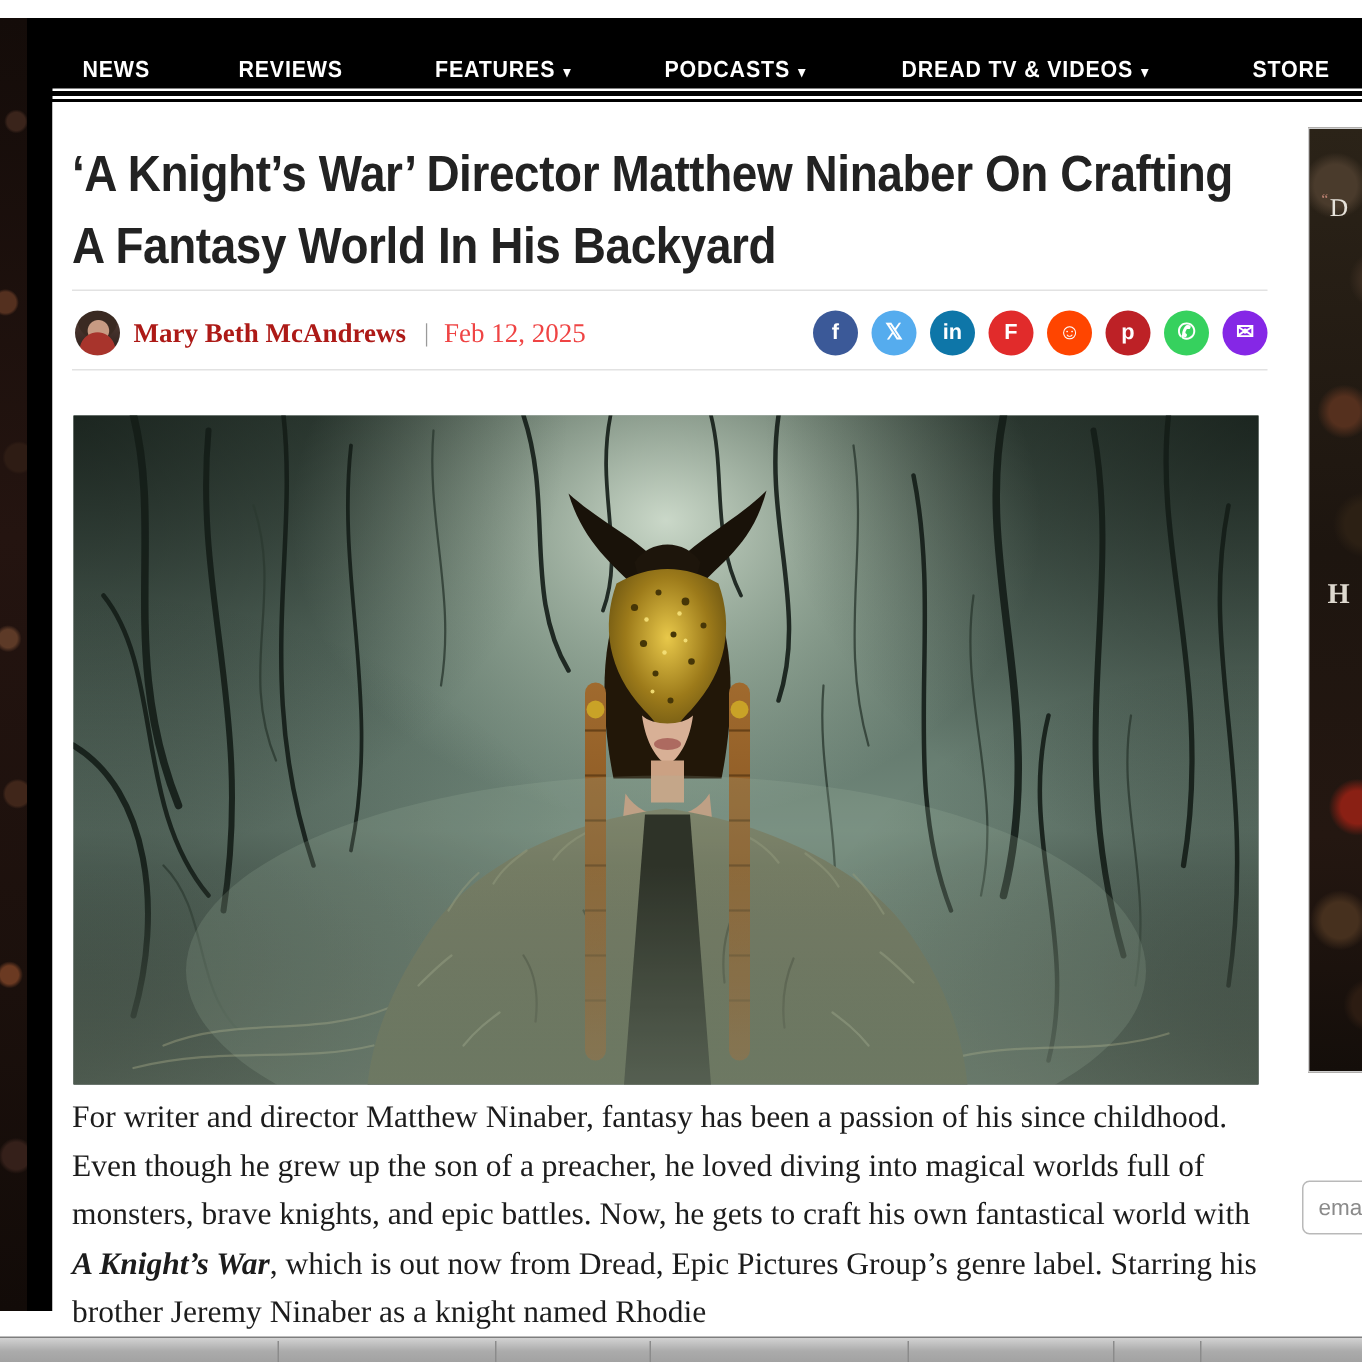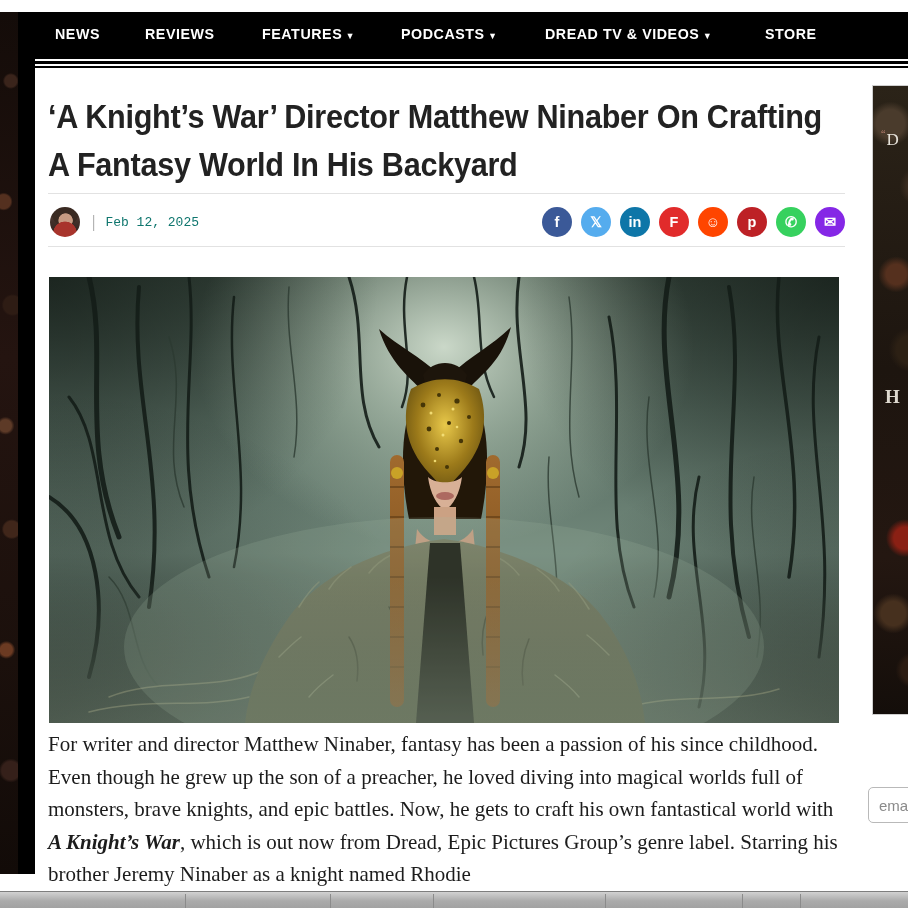--- a/index.html
+++ b/index.html
@@ -17,21 +17,21 @@
       radial-gradient(circle at 70% 34%, #2e1c14 0 9px, transparent 11px),
       radial-gradient(circle at 30% 48%, #5d3a27 0 6px, transparent 9px),
       radial-gradient(circle at 65% 60%, #40261a 0 8px, transparent 10px),
       radial-gradient(circle at 35% 74%, #6b3a22 0 6px, transparent 9px),
       radial-gradient(circle at 60% 88%, #35201a 0 9px, transparent 12px),
       linear-gradient(#140c09,#241410 40%,#1b100c 75%,#120b08);}
   .black-left{position:absolute;left:18px;top:68px;width:17px;height:806px;background:#000;}
 
   
   .nav{position:absolute;left:18px;top:12px;width:890px;height:56px;background:#000;}
-  .nav-items{position:absolute;left:37px;top:0;height:44px;display:flex;align-items:center;gap:41px;}
+  .nav-items{position:absolute;left:37px;top:0;height:44px;display:flex;align-items:flex-end;gap:55px;}
   .nav-item{color:#fff;font-weight:bold;font-size:15.5px;letter-spacing:.6px;white-space:nowrap;cursor:pointer;display:flex;align-items:center;transform:scaleX(.92);transform-origin:left center;}
   .nav-item .caret{font-size:10px;margin-left:6px;position:relative;top:1px;}
   .nav-underline{position:absolute;left:17px;right:0;bottom:2px;height:7px;
     background:linear-gradient(#fff 0 2px,#000 2px 5px,#fff 5px 7px);}
 
   
   .content{position:absolute;left:35px;top:68px;width:873px;height:874px;background:#fff;overflow:hidden;}
 
   .title{position:absolute;left:13px;top:24px;width:960px;color:#222;font-weight:bold;
     font-size:34px;line-height:48px;letter-spacing:-.3px;transform:scaleX(.9);transform-origin:left top;white-space:nowrap;}
@@ -41,21 +41,21 @@
 
   .byline{position:absolute;left:13px;top:131px;width:797px;height:46px;display:flex;align-items:center;}
   .avatar{width:30px;height:30px;border-radius:50%;margin-left:2px;flex:0 0 auto;
     background:
       radial-gradient(circle at 50% 88%, #a8342c 0 38%, transparent 40%),
       radial-gradient(circle at 52% 45%, #c89b83 0 30%, transparent 33%),
       radial-gradient(circle at 50% 20%, #3a2a22 0 46%, transparent 48%),
       linear-gradient(#584038,#2c1f1b);}
   .author{font-family:"Liberation Serif",serif;font-weight:bold;font-size:18px;color:#ad1a17;margin-left:9px;cursor:pointer;}
   .pipe{color:#9a9a9a;font-family:"Liberation Serif",serif;font-size:17px;margin:0 10px 0 12px;}
-  .date{font-family:Liberation Mono, monospace;font-size:13px;color:#0f766e;}
+  .date{font-family:Liberation Serif, serif;font-size:18px;color:#ef4444;}
 
   .share{margin-left:auto;display:flex;gap:9px;align-items:center;}
   .s-icon{width:30px;height:30px;border-radius:50%;display:flex;align-items:center;justify-content:center;cursor:pointer;}
   .s-icon .glyph{color:#fff;font-weight:bold;font-size:14.5px;line-height:1;font-family:"Liberation Sans",sans-serif;}
 
   .hero{position:absolute;left:14px;top:209px;width:790px;height:446px;background:#4c5f55;}
   .hero svg{display:block;}
 
   .body-text{position:absolute;left:13px;top:660px;width:795px;font-family:"Liberation Serif",serif;
     font-size:21px;line-height:32.5px;color:#1c1c1c;}
@@ -140,20 +140,21 @@
 
     <h1 class="title" style="margin:0;">
       <div>‘A Knight’s War’ Director Matthew Ninaber On Crafting</div>
       <div>A Fantasy World In His Backyard</div>
     </h1>
 
     <div class="rule rule1"></div>
 
     <div class="byline">
       <div class="avatar"></div>
+      <a class="author">Mary Beth McAndrews</a>
       <span class="pipe">|</span>
       <span class="date">Feb 12, 2025</span>
       <div class="share">
 
           <span class="s-icon" style="background: rgb(59, 89, 152);">
             <span class="glyph">f</span>
           </span>
 
           <span class="s-icon" style="background: rgb(85, 172, 238);">
             <span class="glyph">𝕏</span>

